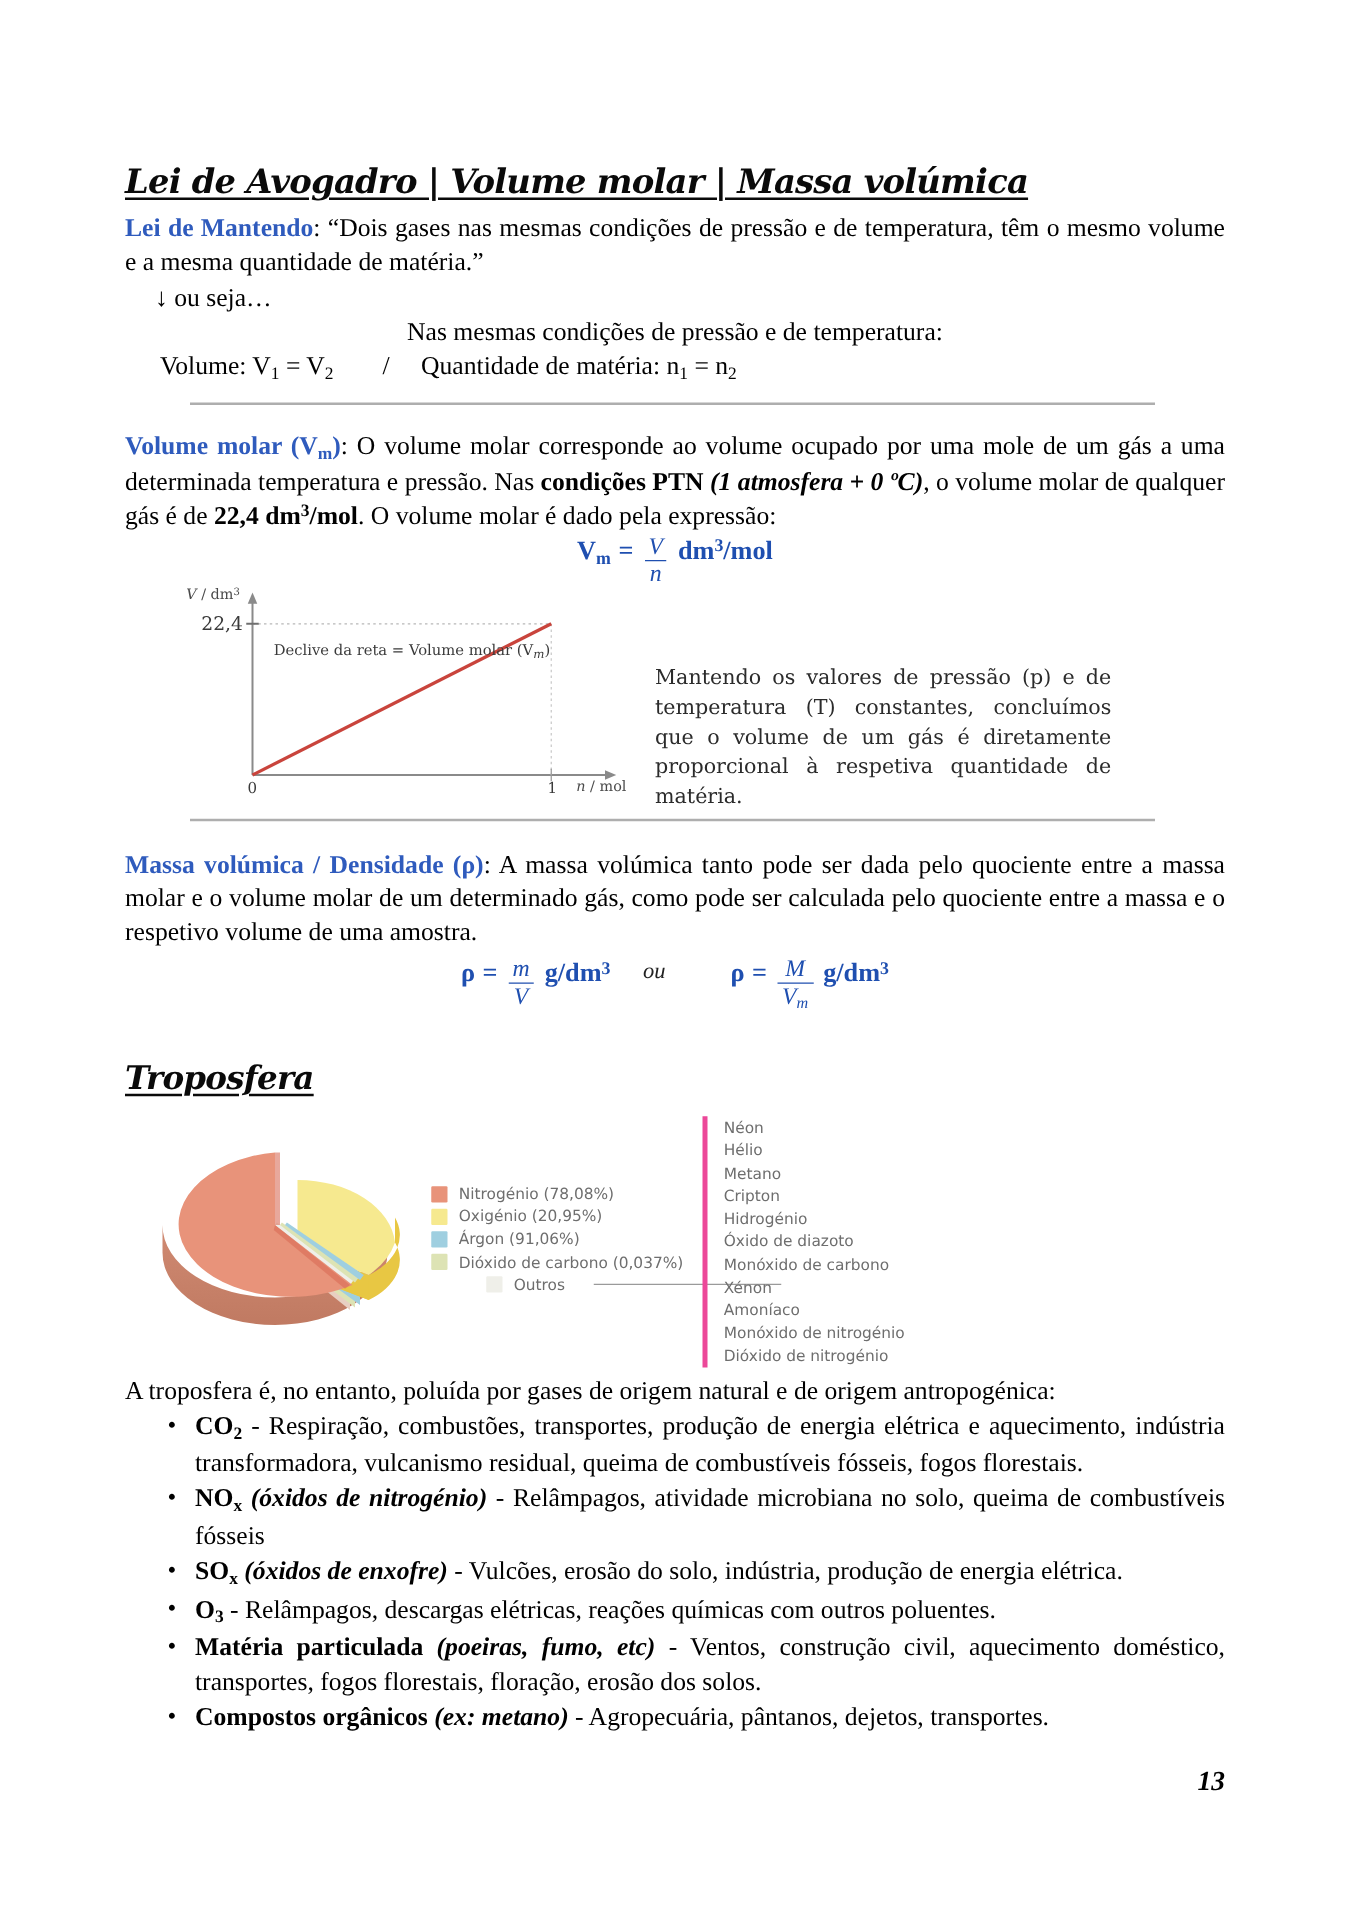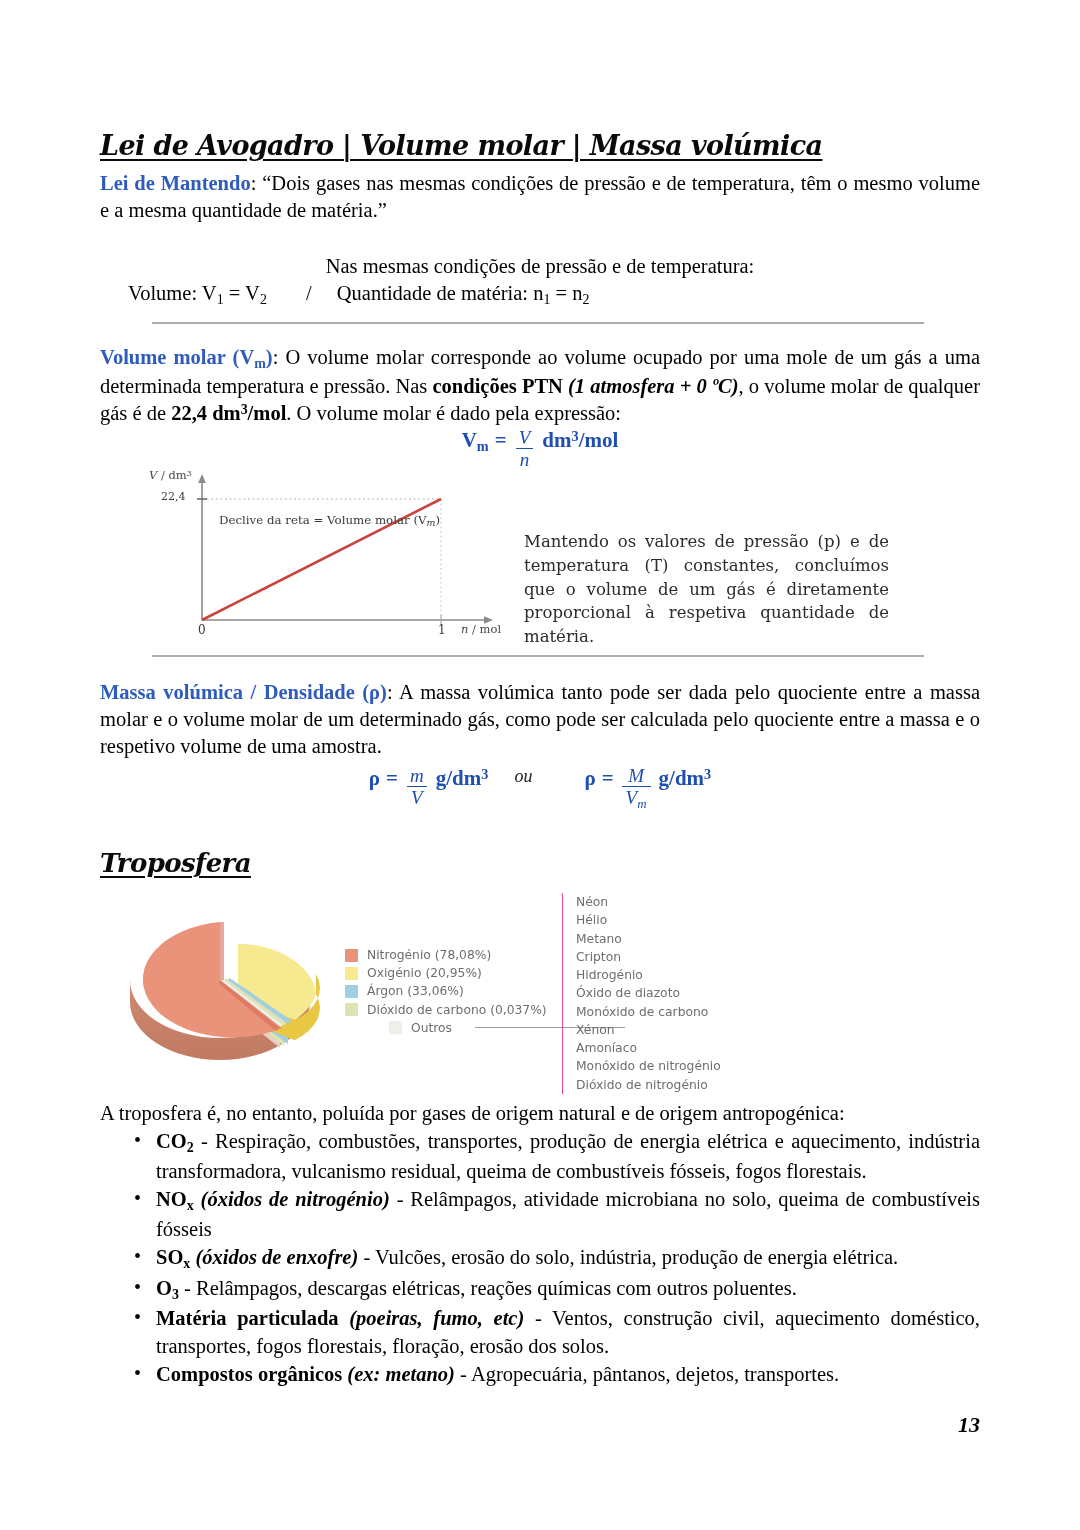--- a/index.html
+++ b/index.html
@@ -74,21 +74,21 @@
   .sw{ width:13px; height:13px; flex:0 0 13px; border-radius:1px; }
   .legend-label{
     font-family:"DejaVu Sans", sans-serif;
     font-size:12.3px; color:#6e6e6e; white-space:nowrap;
   }
   .others-row{ display:flex; align-items:center;padding-left:44px; }
   .others-line{ height:1px; background:#9a9a9a; width:150px; margin-left:14px; }
 
   .others-list{
     position:absolute; left:562px; top:893px;
-    border-left:1px solid #ec4899; padding-left:13px;
+    border-left:4px solid #ec4899; padding-left:13px;
   }
   .others-item{
     font-family:"DejaVu Sans", sans-serif;
     font-size:12.3px; color:#6e6e6e; line-height:18.25px; white-space:nowrap;
   }
 
   
   ul.bul{ margin:0; padding:0 0 0 34px; list-style:none; }
   ul.bul li{
     font-size:20.5px; line-height:1.34; text-align:justify;
@@ -111,20 +111,23 @@
 <div class="page">
 
   <div style="position:absolute;left:0;top:130px;width:880px;">
     <div class="script-head">Lei de Avogadro | Volume molar | Massa volúmica</div>
   </div>
 
   <div style="position:absolute;left:0;top:170px;width:880px;">
     <p class="just"><span class="blue">Lei de Mantendo</span><span>: “Dois gases nas mesmas condições de pressão e de temperatura, têm o mesmo volume e a mesma quantidade de matéria.”</span></p>
   </div>
 
+  <div style="position:absolute;left:24px;top:226px;width:860px;">
+    <p style="text-align:left;">↓ ou seja…</p>
+  </div>
 
   <div style="position:absolute;left:0;top:253px;width:880px;">
     <p style="text-align:center;">Nas mesmas condições de pressão e de temperatura:</p>
   </div>
 
   <div style="position:absolute;left:28px;top:280px;width:860px;">
     <p style="text-align:left;">
       <span>Volume: V<sub>1</sub> = V<sub>2</sub></span>
       <span style="display:inline-block;width:34px;"></span><span>/</span><span style="display:inline-block;width:20px;"></span>
       <span>Quantidade de matéria: n<sub>1</sub> = n<sub>2</sub></span>
@@ -164,21 +167,21 @@
       <line x1="296" y1="31" x2="296" y2="152" stroke="#c8c8c8" stroke-width="1" stroke-dasharray="2,2.6"></line>
 
       <line x1="52" y1="31" x2="62" y2="31" stroke="#6f6f6f" stroke-width="1.6"></line>
 
       <line x1="296" y1="147" x2="296" y2="157" stroke="#9a9a9a" stroke-width="1"></line>
 
       <line x1="57" y1="152" x2="296" y2="31" stroke="#c9443c" stroke-width="2.6"></line>
     </svg>
 
     <div style="position:absolute;left:4px;top:0px;font-family:'DejaVu Serif',serif;font-size:11.5px;color:#4a4a4a;"><i>V</i> / dm<sup style="font-size:0.7em">3</sup></div>
-    <div style="position:absolute;left:16px;top:22px;font-family:'DejaVu Serif',serif;font-size:11px;color:#3a3a3a;">22,4</div>
+    <div style="position:absolute;left:16px;top:22px;font-family:'DejaVu Serif',serif;font-size:15px;color:#3a3a3a;">22,4</div>
     <div style="position:absolute;left:53px;top:155px;font-family:'DejaVu Serif',serif;font-size:12px;color:#3a3a3a;">0</div>
     <div style="position:absolute;left:293px;top:155px;font-family:'DejaVu Serif',serif;font-size:12px;color:#3a3a3a;">1</div>
     <div style="position:absolute;left:316px;top:154px;font-family:'DejaVu Serif',serif;font-size:11.5px;color:#4a4a4a;"><i>n</i> / mol</div>
     <div style="position:absolute;left:74px;top:45px;font-family:'DejaVu Serif',serif;font-size:11.8px;color:#3a3a3a;white-space:nowrap;"><span>Declive da reta = Volume molar (V</span><i style="font-size:0.8em;vertical-align:-0.25em;">m</i><span>)</span></div>
   </div>
 
   <div style="position:absolute;left:424px;top:530px;width:365px;">
     <div class="note">Mantendo os valores de pressão (p) e de temperatura (T) constantes, concluímos que o volume de um gás é diretamente proporcional à respetiva quantidade de matéria.</div>
   </div>
 
@@ -251,21 +254,21 @@
     <div class="legend-row">
       <span class="sw" style="background:#e8937a"></span>
       <span class="legend-label">Nitrogénio (78,08%)</span>
     </div>
     <div class="legend-row">
       <span class="sw" style="background:#f6e98f"></span>
       <span class="legend-label">Oxigénio (20,95%)</span>
     </div>
     <div class="legend-row">
       <span class="sw" style="background:#9fcfe0"></span>
-      <span class="legend-label">Árgon (33,06%)</span>
+      <span class="legend-label">Árgon (91,06%)</span>
     </div>
     <div class="legend-row">
       <span class="sw" style="background:#dde3b4"></span>
       <span class="legend-label">Dióxido de carbono (0,037%)</span>
     </div>
     <div class="legend-row others-row">
       <span class="sw" style="background:#efefe9"></span>
       <span class="legend-label">Outros</span>
       <span class="others-line"></span>
     </div>

